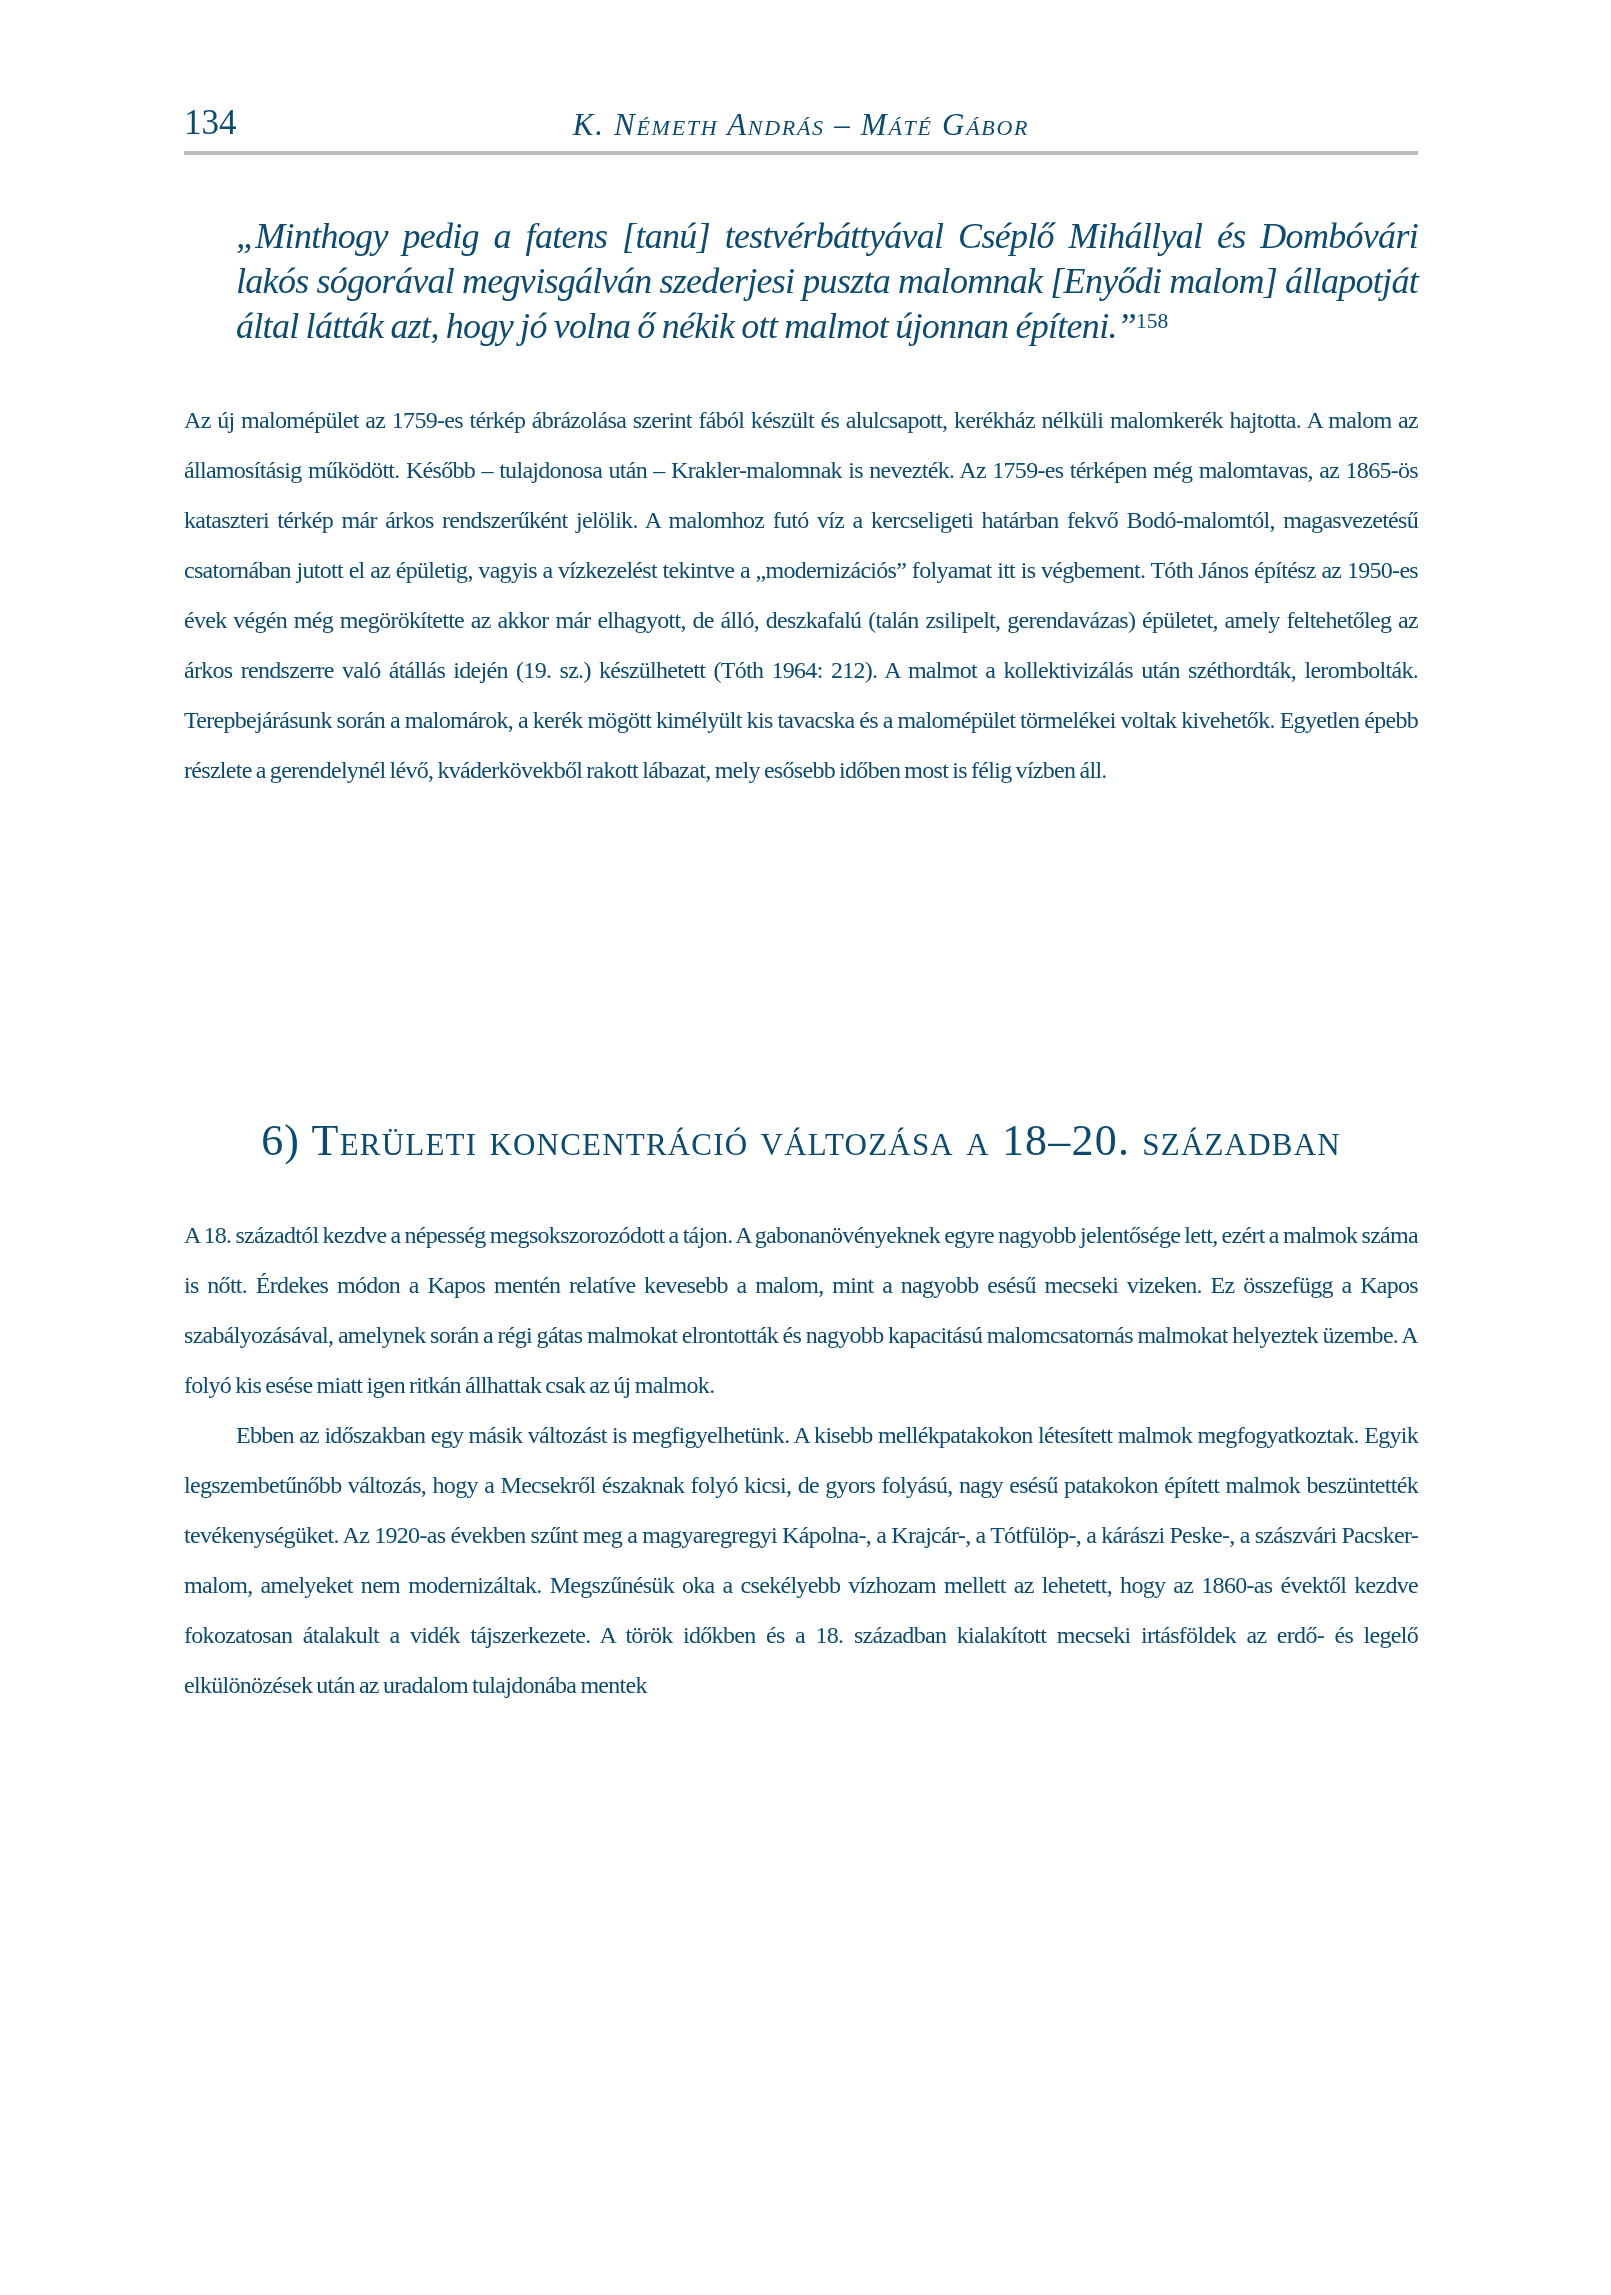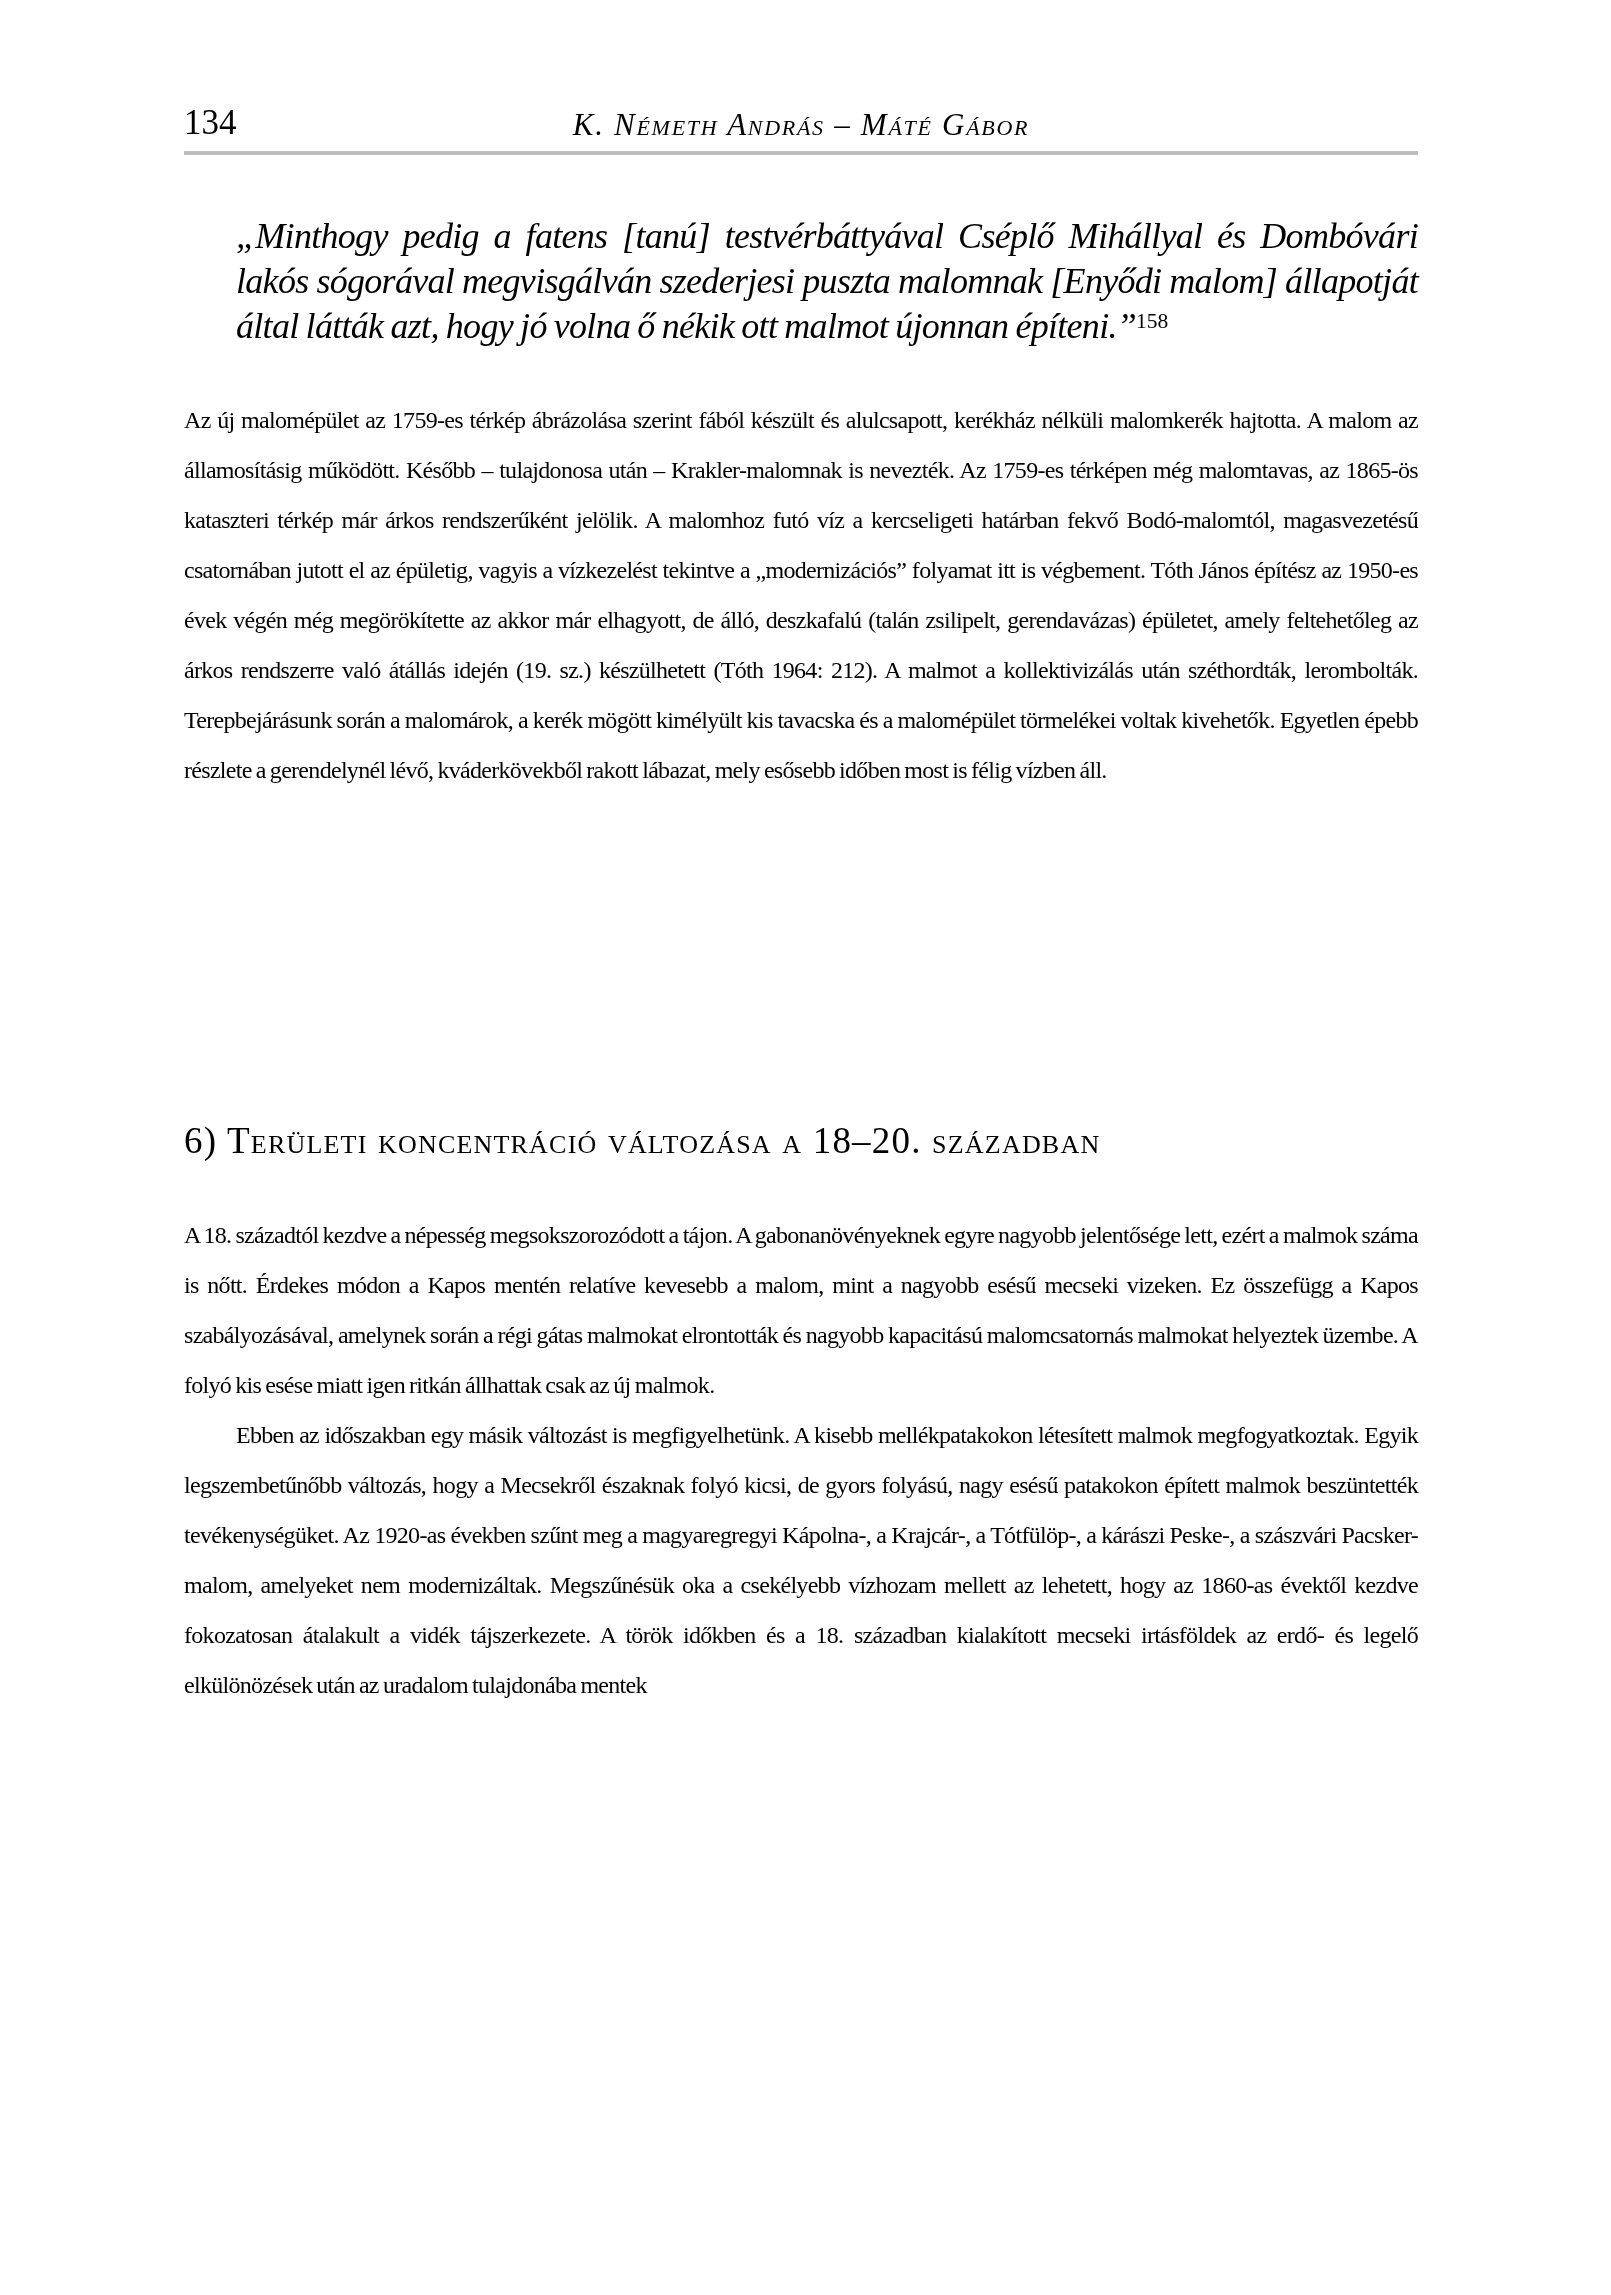--- a/index.html
+++ b/index.html
@@ -1,21 +1,21 @@
 <!DOCTYPE html>
 <html lang="hu" style="font-size:13.2px"><head>
 <meta charset="utf-8">
 <style>
   html, body { margin: 0; padding: 0; background: #ffffff; }
   .page {
     position: relative;
     width: 1612px;
     height: 2281px;
     background: #ffffff;
-    color: #000000;
+    color: #0c4a6e;
     font-family: "Liberation Serif", "DejaVu Serif", serif;
     overflow: hidden;
   }
   .abs { position: absolute; left: 184px; width: 1234px; }
 
   
   .header { top: 101px; height: 43px; }
   .pageno {
     position: absolute; left: 0; top: 0;
     font-size: 35px; line-height: 43px;
@@ -60,22 +60,23 @@
     text-align: justify;
   }
   .bodytext p { margin: 0; }
   .p1 { top: 395px; }
   .section2 { top: 1210px; }
   .indent { text-indent: 52px; }
 
   
   .section-heading {
     top: 1118px;
+    text-align: center;
     font-variant: small-caps;
-    font-size: 37px; line-height: 46px;
+    font-size: 44px; line-height: 46px;
     letter-spacing: 1.2px;
   }
 
   
   .footnote-block { top: 1985px; }
   .fn-rule {
     width: 427px; height: 4.1px;
     background: #bdbdbd;
     margin: 0 0 11.6px 0;
   }

